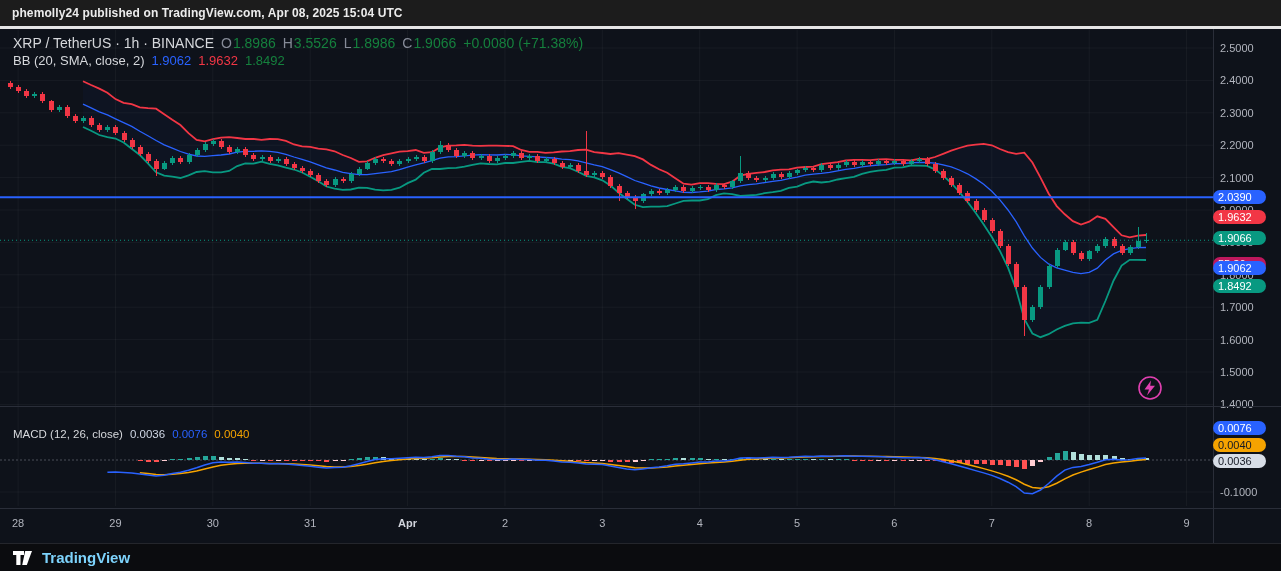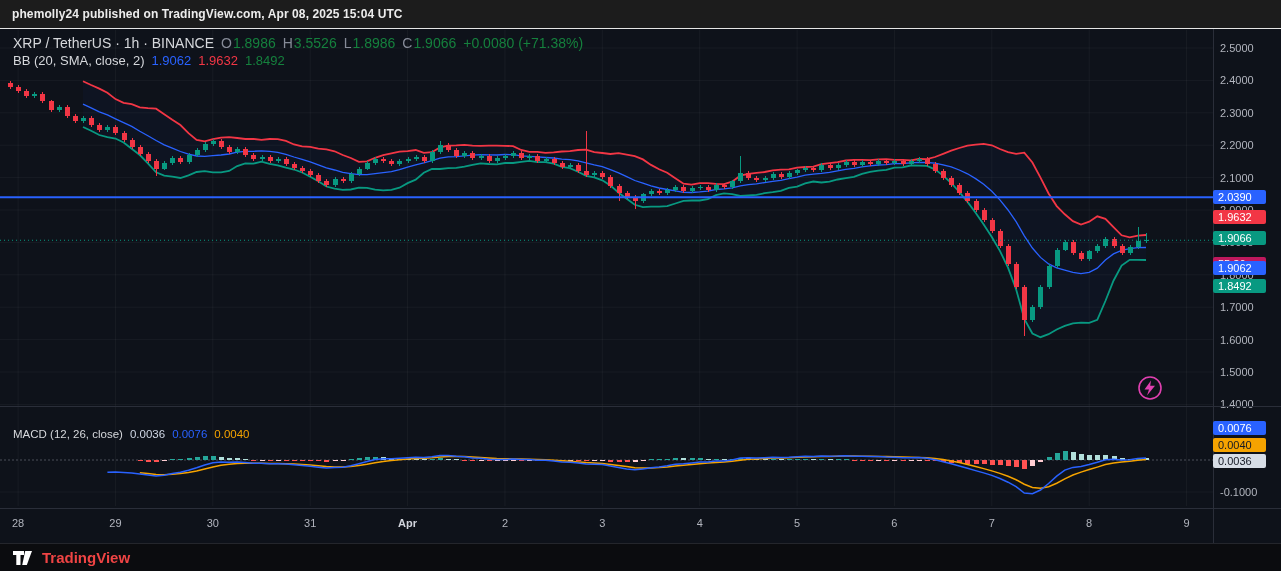--- a/index.html
+++ b/index.html
@@ -1,34 +1,34 @@
 <!DOCTYPE html>
 <html><head>
 <meta charset="utf-8">
 <style>
   html,body{margin:0;padding:0;background:#0e121a;}
   #stage{position:relative;width:1281px;height:571px;overflow:hidden;background:#0e121a;
          font-family:"Liberation Sans","DejaVu Sans",sans-serif;}
   #chart{position:absolute;left:0;top:0;z-index:1;}
   .topbar{position:absolute;top:0;left:0;right:0;height:29px;background:#1c1c1c;z-index:6;
           display:flex;align-items:center;padding-left:12px;box-sizing:border-box;
-          border-bottom:1px solid #e5e5e5;}
+          border-bottom:3px solid #e5e5e5;}
   .topbar span{color:#ececec;font-size:12px;font-weight:700;letter-spacing:.1px;}
   .legend{position:absolute;z-index:3;display:flex;gap:7px;align-items:baseline;white-space:nowrap;color:#d6d8dc;}
   .l1{left:13px;top:35px;font-size:14px;}
   .l2{left:13px;top:53px;font-size:13px;}
   .lm{left:13px;top:411px;font-size:11.5px;margin-top:17px;}
   .pair{display:inline-flex;gap:1px;}
   .cg{color:#868b98;} .cu{color:#15803d;} .cb{color:#2962ff;} .cr{color:#f23645;}
   .cy{color:#f5a300;} .cp{color:#cfd6e4;}
   .axis-label{position:absolute;left:1213px;width:53px;height:14px;z-index:4;font-size:11px;
-              display:flex;align-items:center;padding-left:5px;border-radius:2px;box-sizing:border-box;}
+              display:flex;align-items:center;padding-left:5px;border-radius:7px;box-sizing:border-box;}
   .bottombar{position:absolute;left:0;right:0;bottom:0;height:28px;background:#0b0c0f;z-index:6;
              border-top:1px solid #24262c;display:flex;align-items:center;gap:8px;padding-left:13px;box-sizing:border-box;}
-  .tv-word{color:#ef4444;font-weight:700;font-size:15px;}
+  .tv-word{color:#7dd3fc;font-weight:700;font-size:15px;}
   .boost{position:absolute;left:1136px;top:374px;width:28px;height:28px;z-index:3;cursor:pointer;}
   .hit{position:absolute;z-index:2;}
 </style>
 </head>
 <body>
 
 <div id="stage">
 
   <div class="topbar">
     <span>phemolly24 published on TradingView.com, Apr 08, 2025 15:04 UTC</span>

